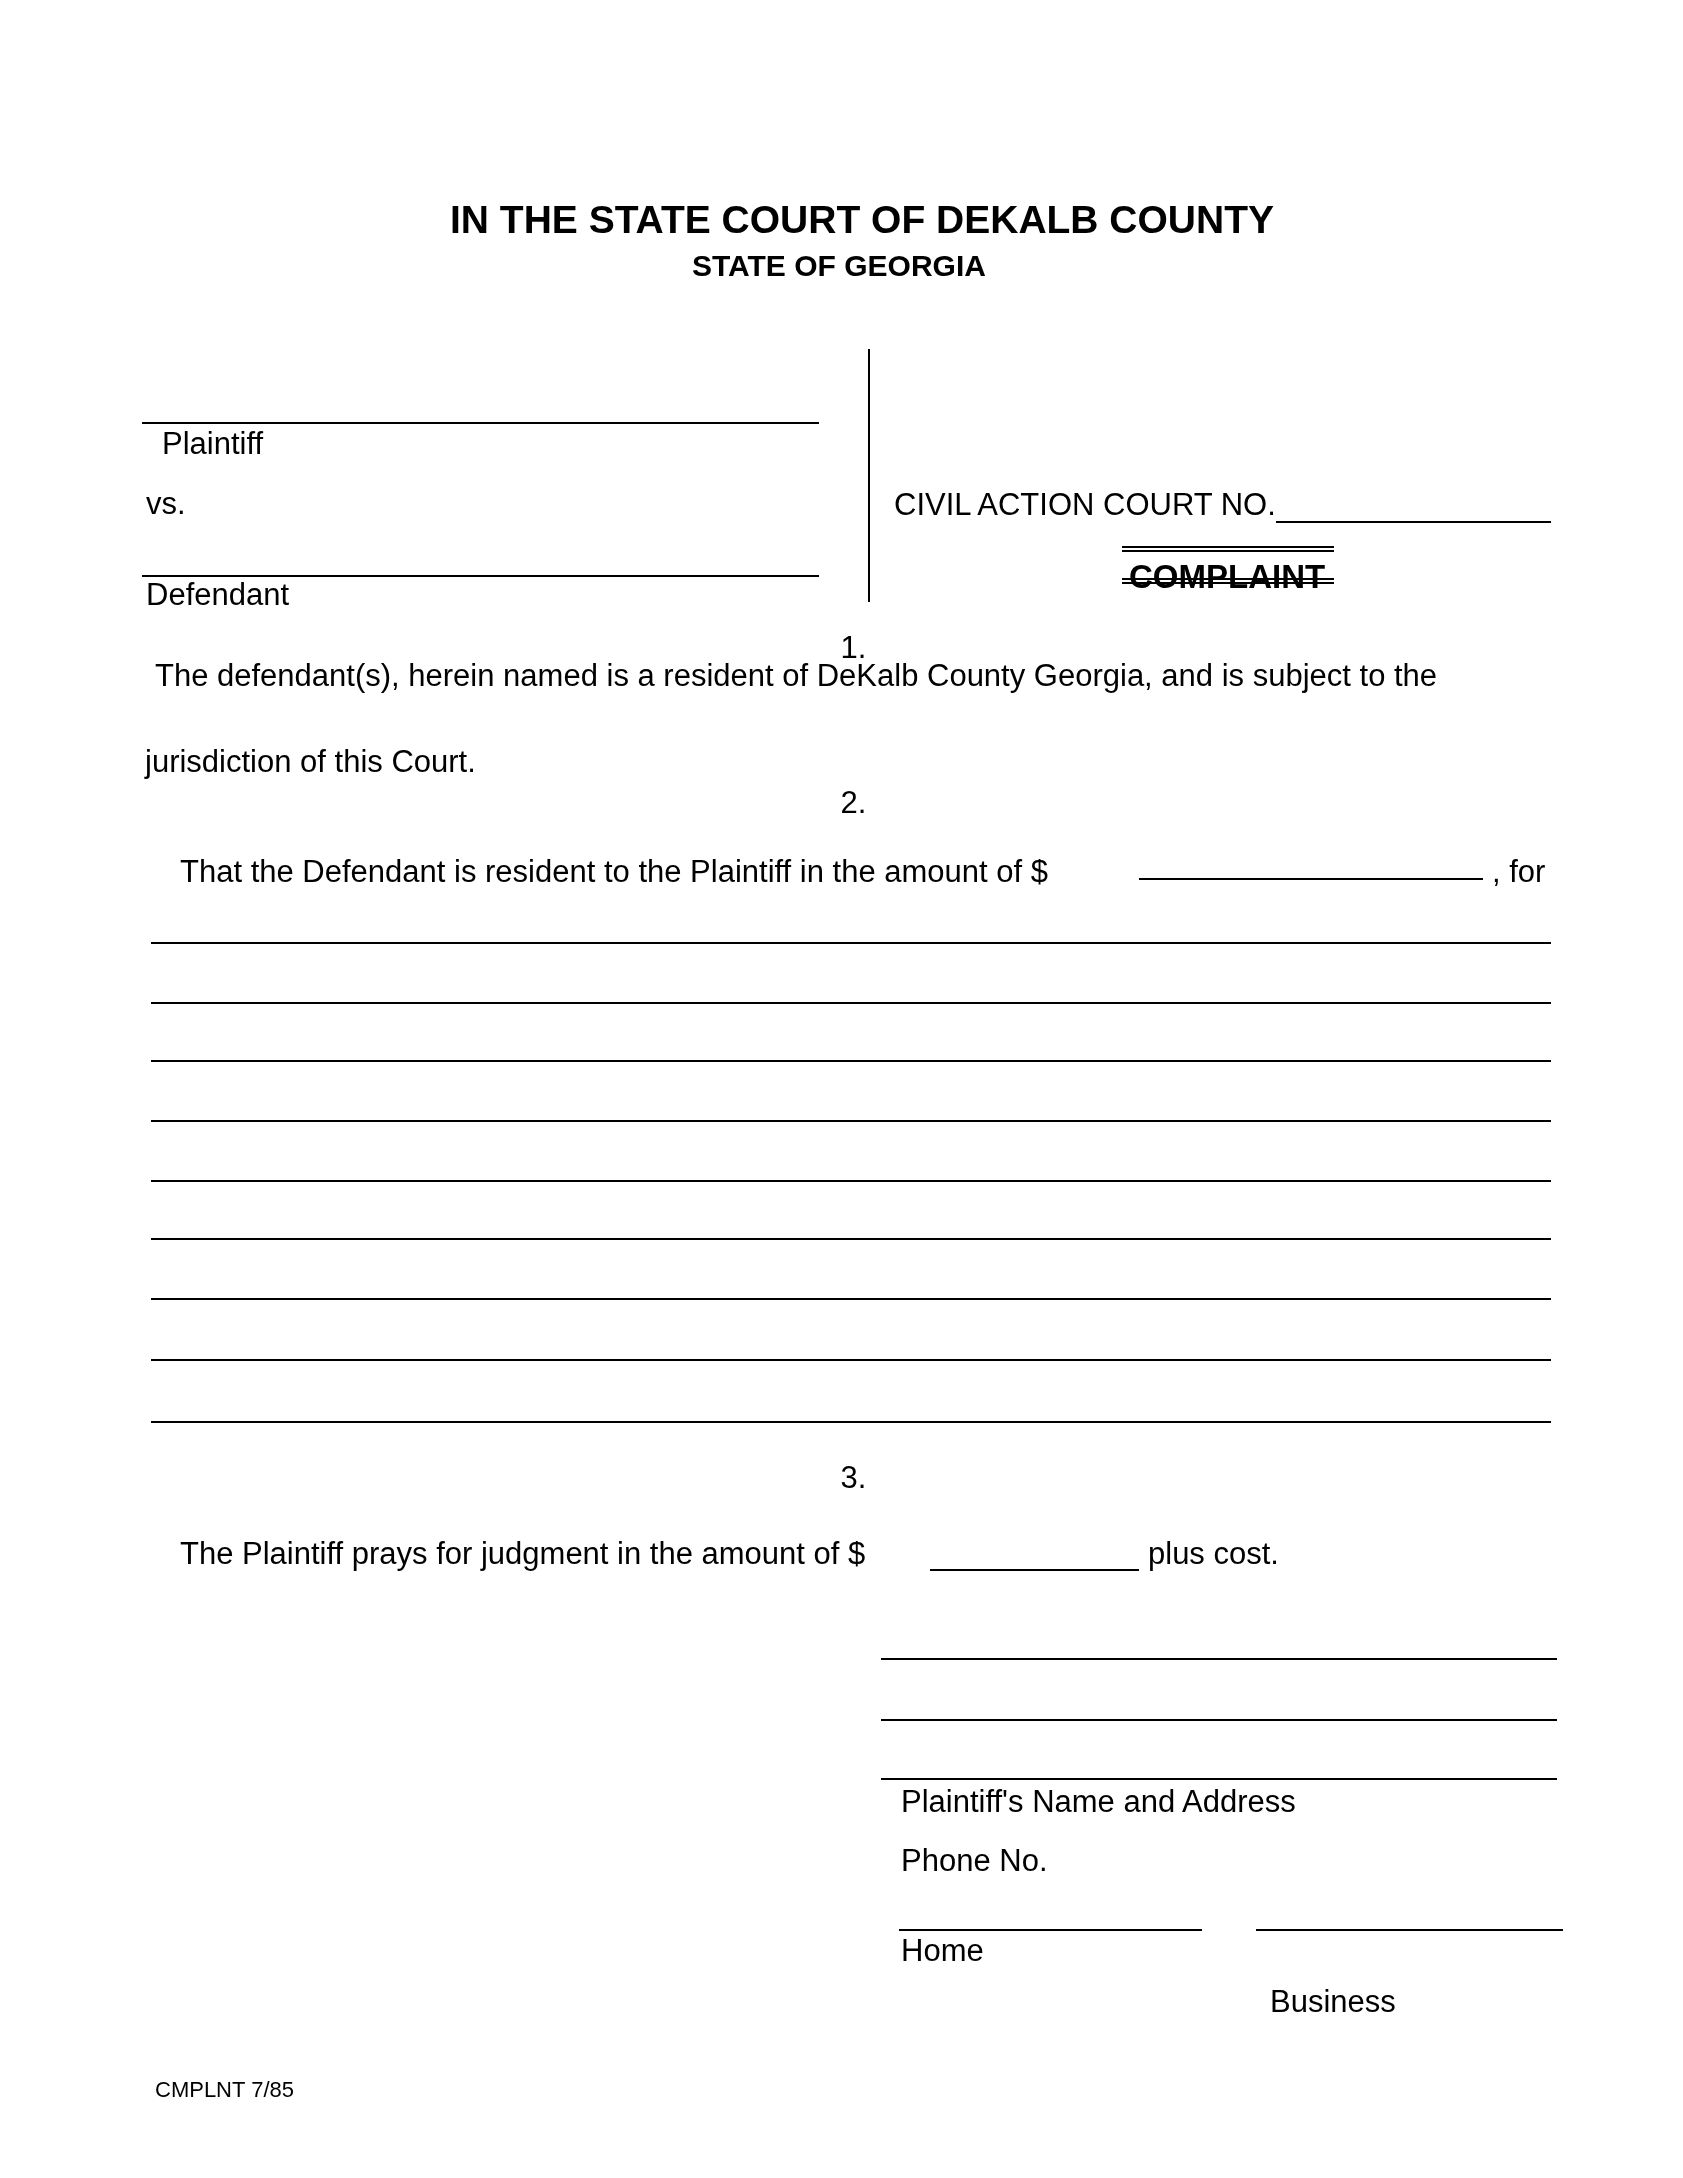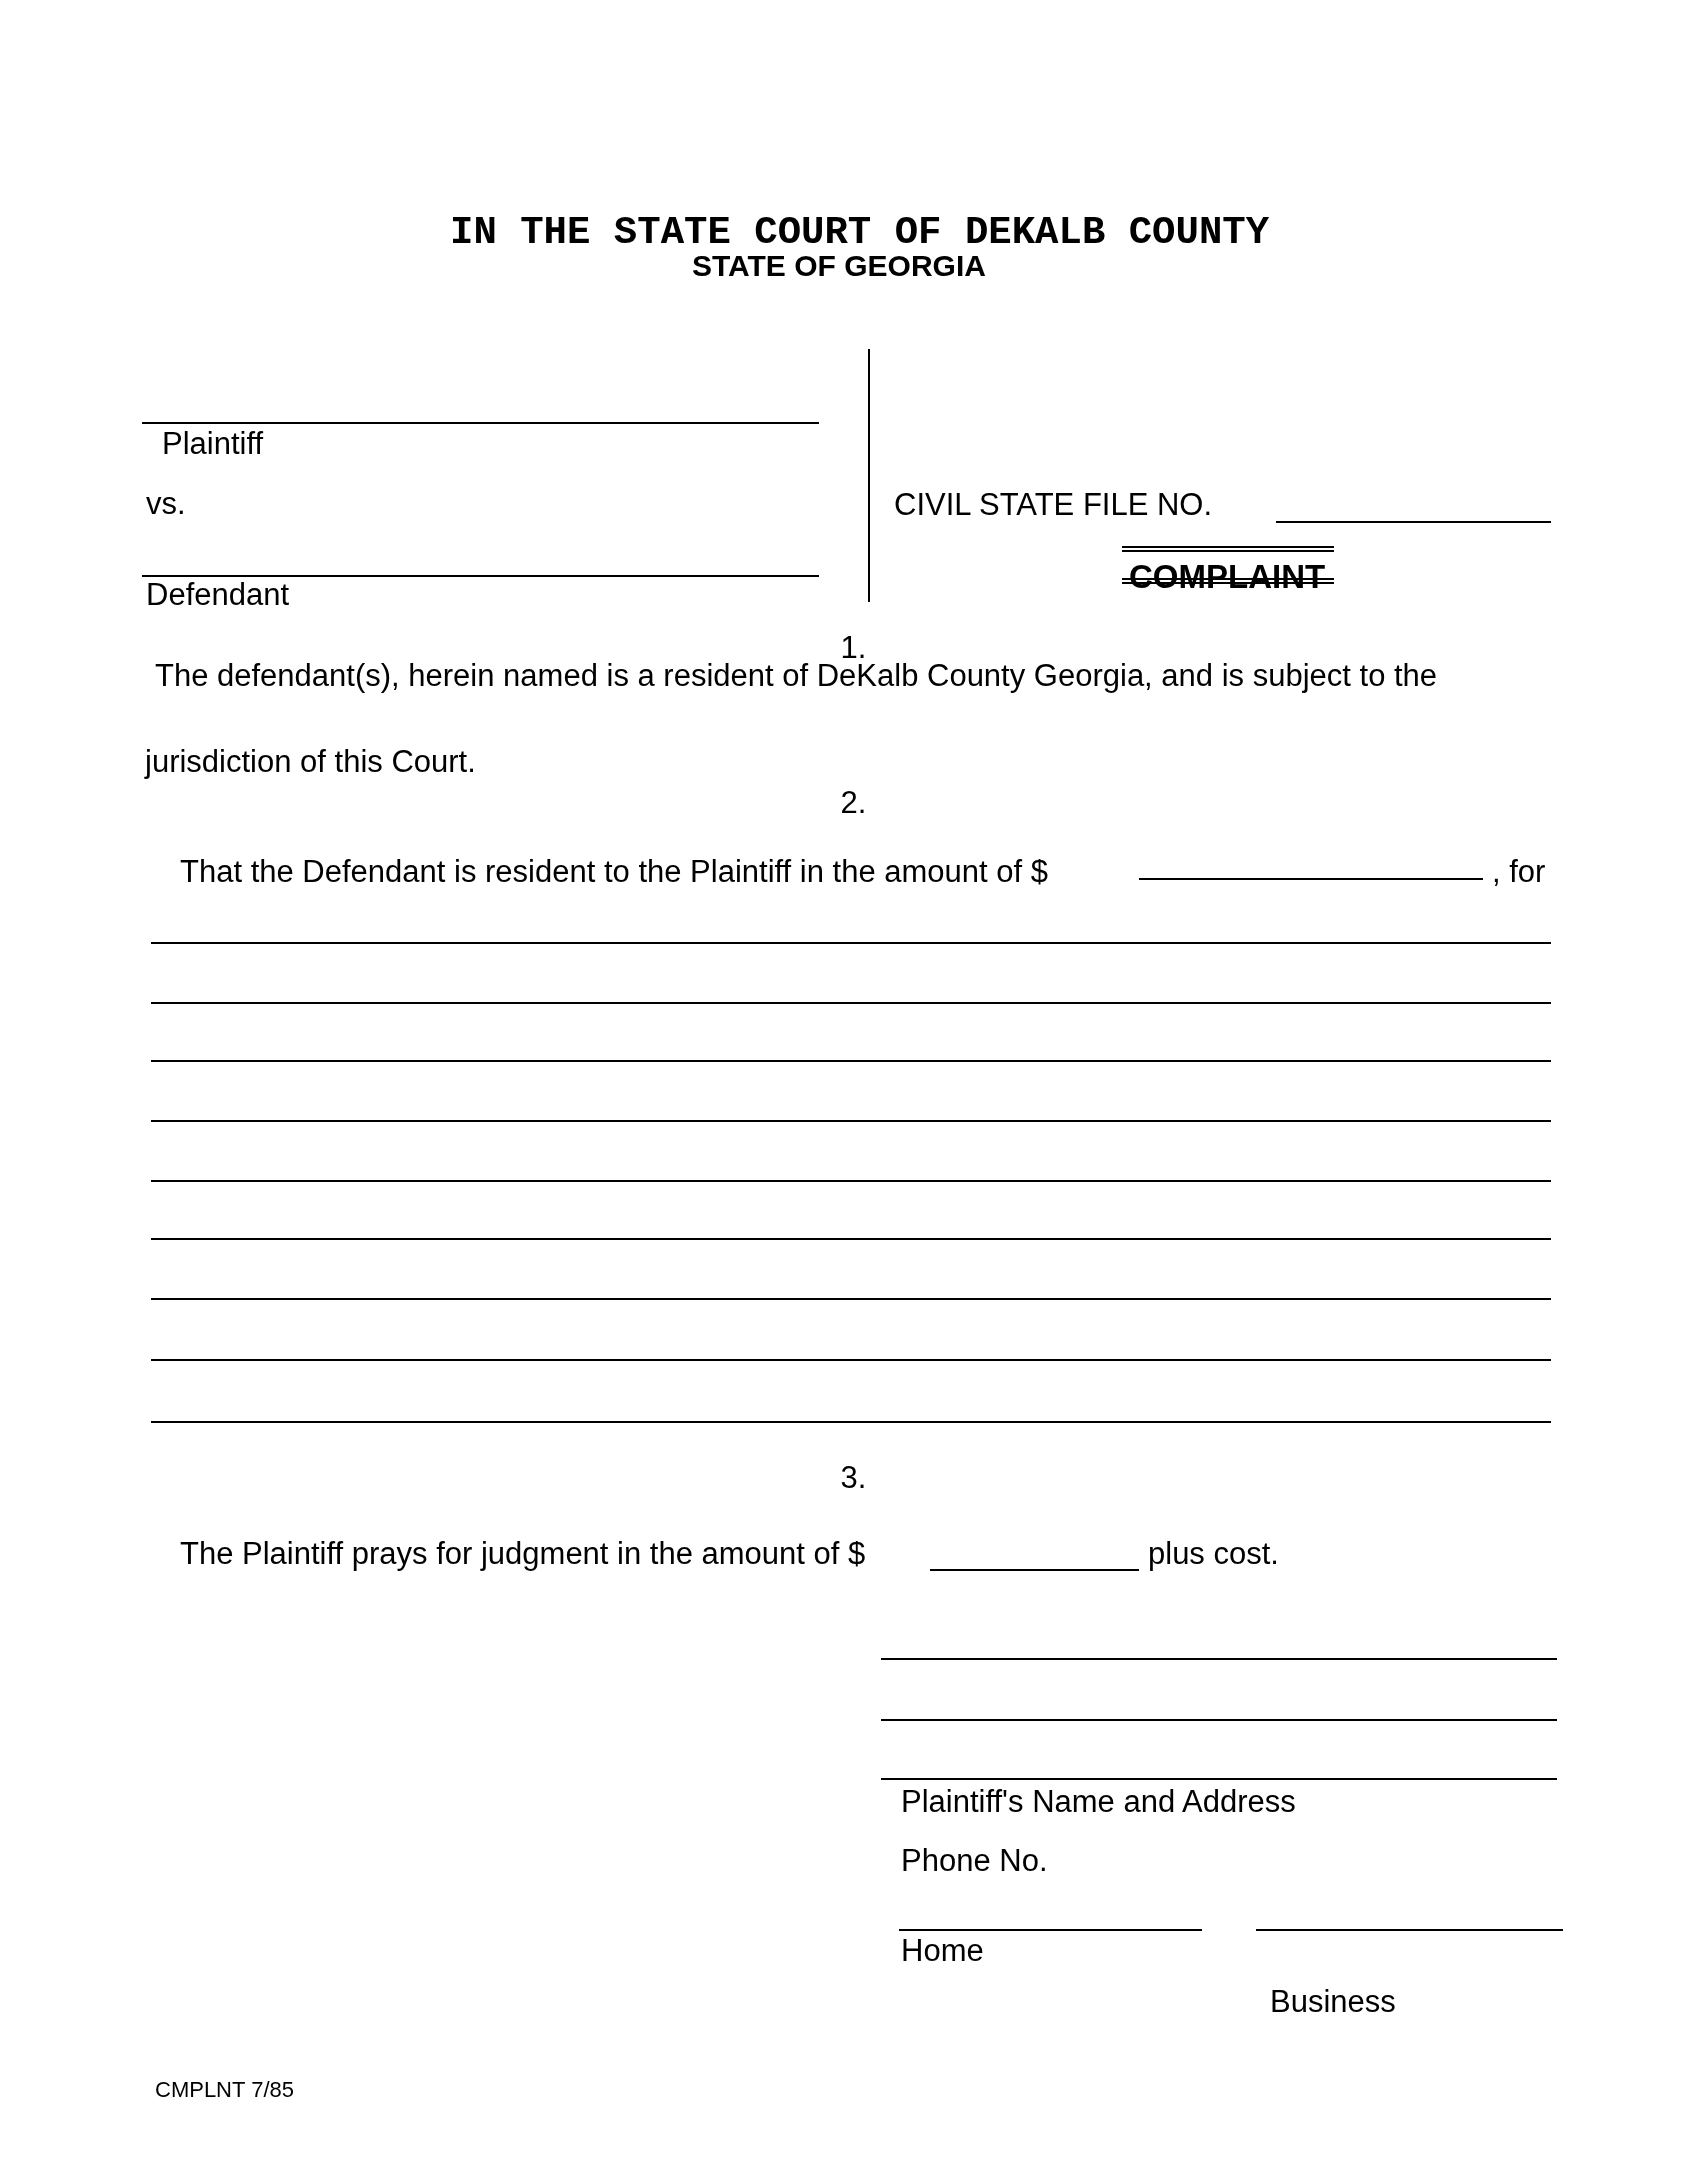--- a/index.html
+++ b/index.html
@@ -11,32 +11,32 @@
   .h1 { font-weight: bold; font-size: 39px; }
   .h2 { font-weight: bold; font-size: 30px; }
   .t  { font-size: 31px; }
   .small { font-size: 22px; }
   .complaint { font-weight: bold; font-size: 33px; }
   .num { font-size: 31px; width: 59px; text-align: center; }
 </style>
 </head>
 <body>
 
-<div class="abs h1" style="left:450px; top:214px;font-family:Liberation Mono, monospace;">IN THE STATE COURT OF DEKALB COUNTY</div>
+<div class="abs h1" style="left:450px; top:200px;">IN THE STATE COURT OF DEKALB COUNTY</div>
 <div class="abs h2" style="left:692px; top:251px;">STATE OF GEORGIA</div>
 
 <div class="hline" style="left:142px; top:422px; width:677px;"></div>
 <div class="abs t" style="left:146px; top:428px;margin-left:16px;">Plaintiff</div>
 <div class="abs t" style="left:146px; top:488px;">vs.</div>
 <div class="hline" style="left:142px; top:575px; width:677px;"></div>
 <div class="abs t" style="left:146px; top:579px;">Defendant</div>
 
 <div class="vline" style="left:868px; top:349px; height:253px;"></div>
 
-<div class="abs t" style="left:894px; top:489px;">CIVIL STATE FILE NO.</div>
+<div class="abs t" style="left:894px; top:489px;">CIVIL ACTION COURT NO.</div>
 <div class="hline" style="left:1276px; top:521px; width:275px;"></div>
 <div style="position:absolute; left:1122px; top:546px; width:212px; height:38px; border-top:4px double #000; border-bottom:4px double #000; box-sizing:border-box; border-top-width:6px; border-bottom-width:6px;">
   <div class="abs complaint" style="left:7px; top:8px;">COMPLAINT</div>
 </div>
 
 <div class="abs num" style="left:824px; top:632px;">1.</div>
 <div class="abs t" style="left:155px; top:660px;text-align:right;">The defendant(s), herein named is a resident of DeKalb County Georgia, and is subject to the</div>
 <div class="abs t" style="left:145px; top:746px;">jurisdiction of this Court.</div>
 
 <div class="abs num" style="left:824px; top:787px;">2.</div>

